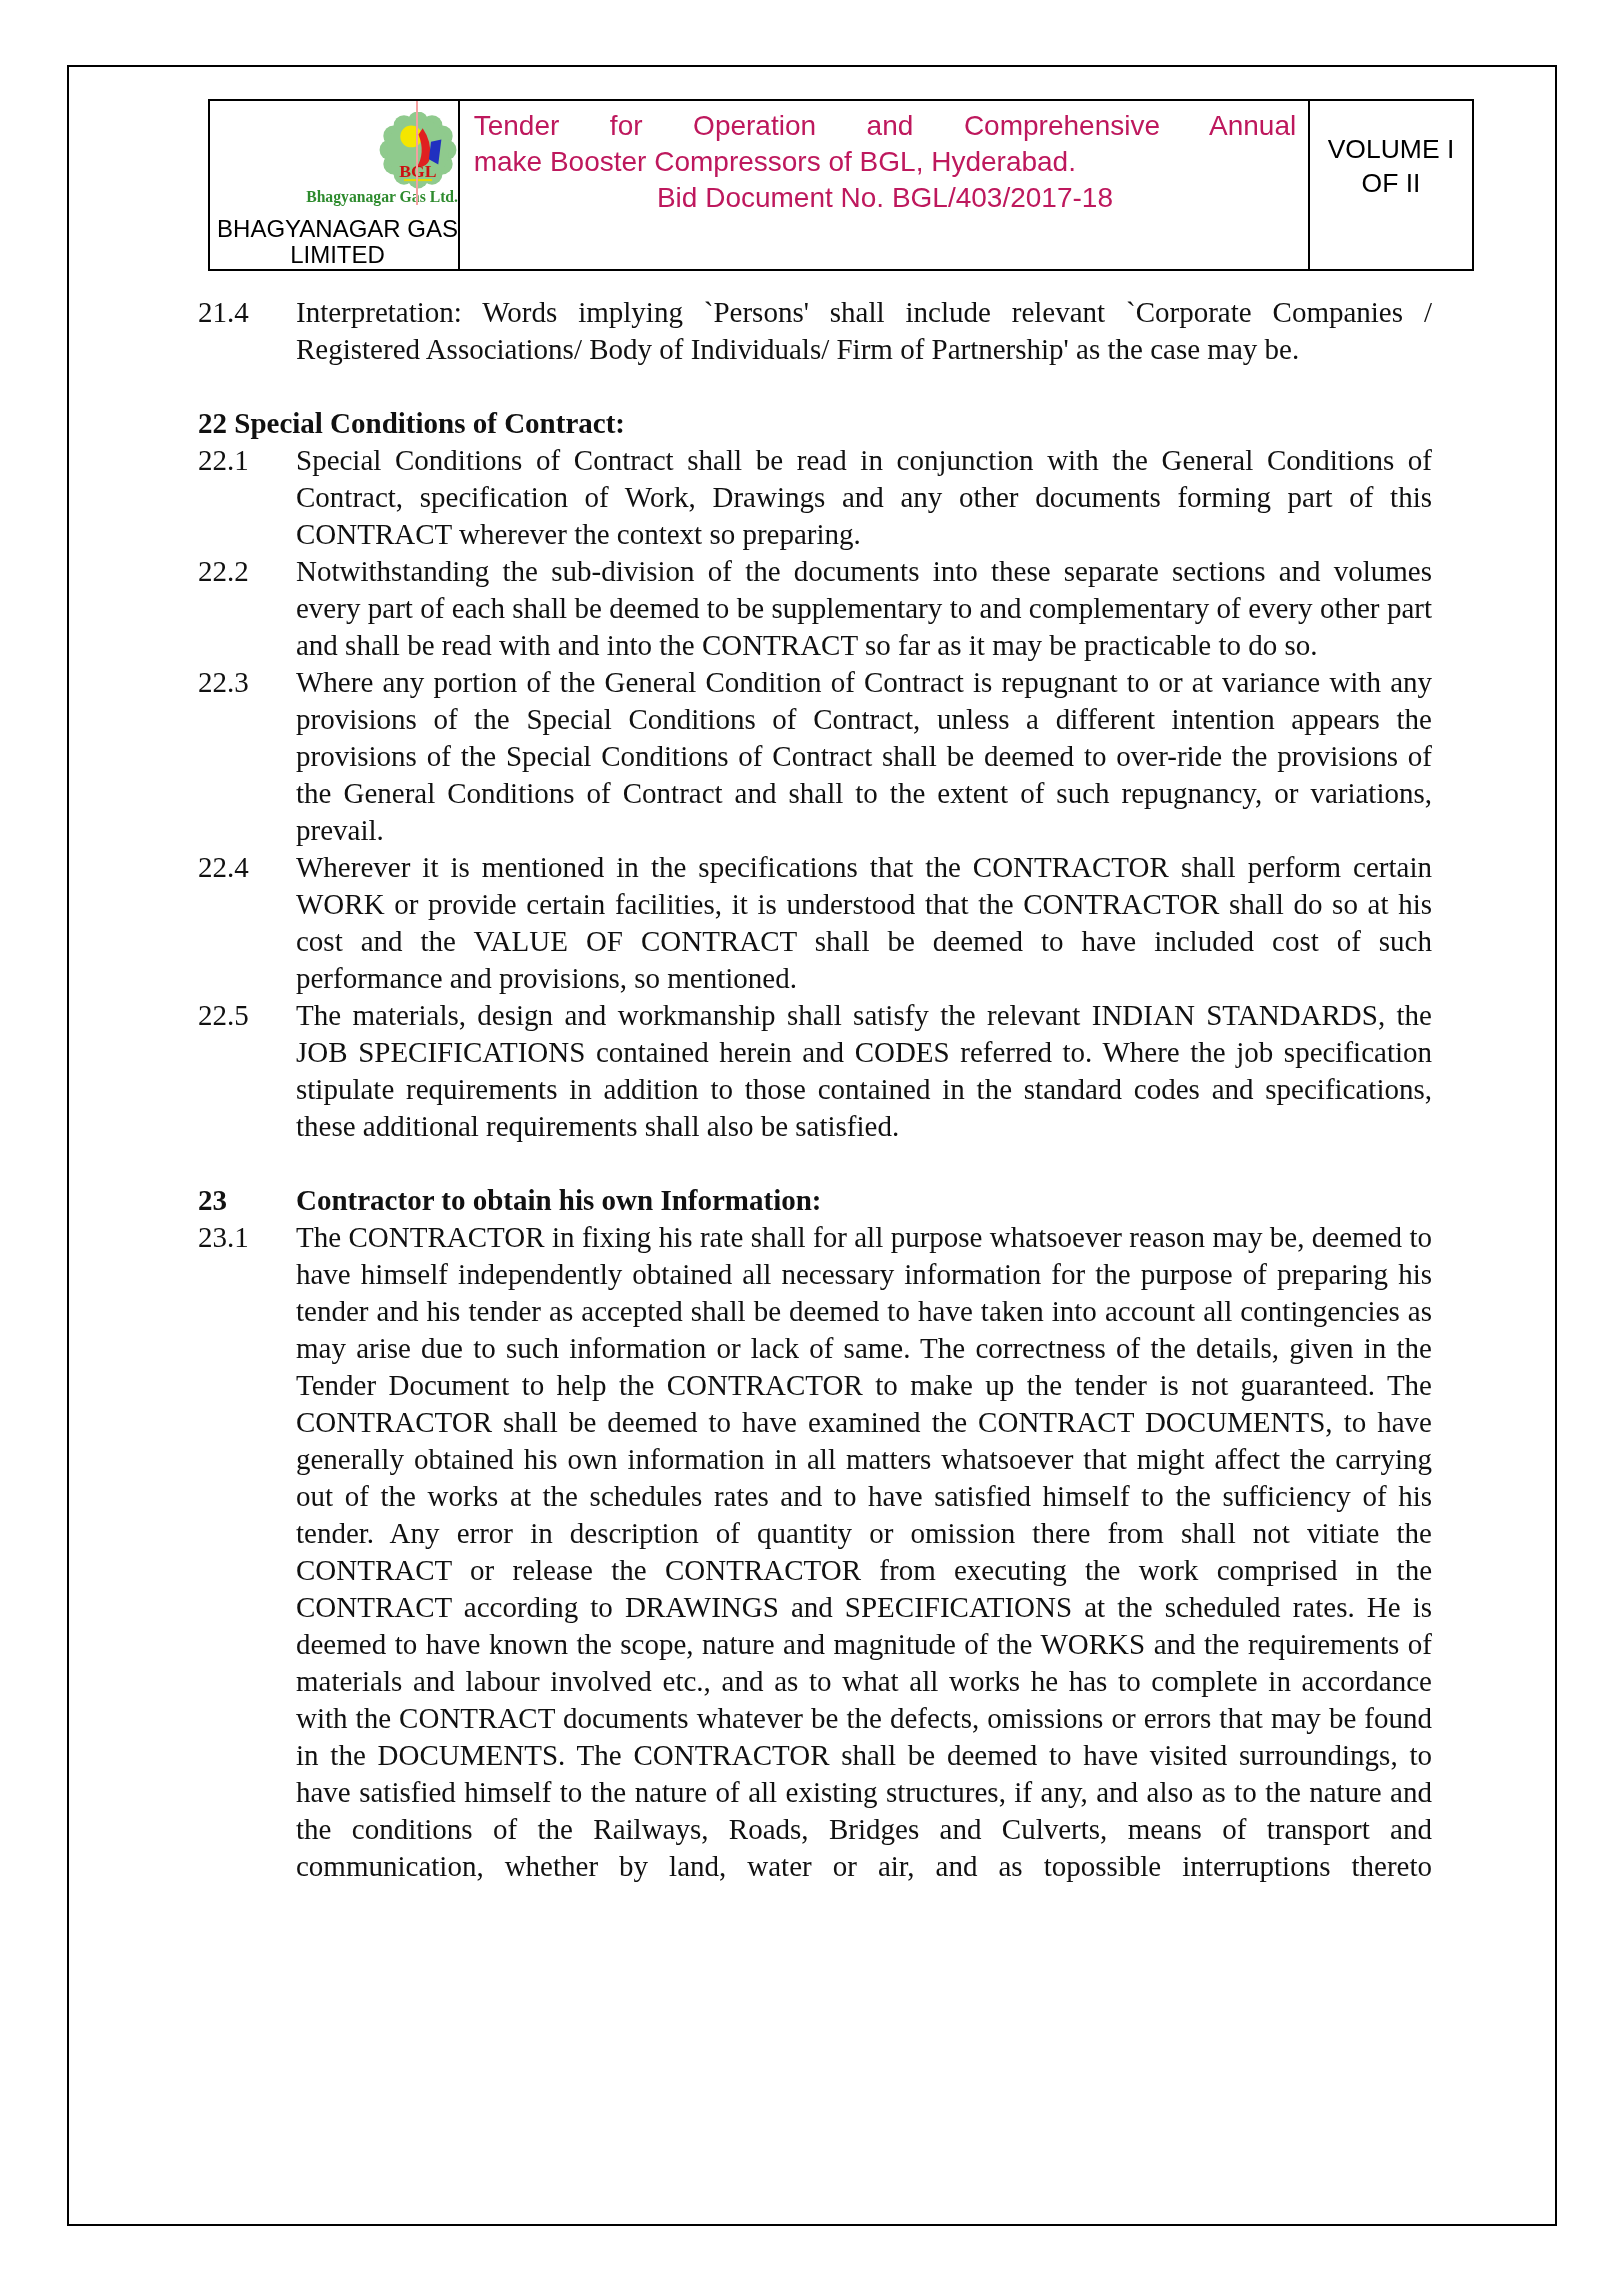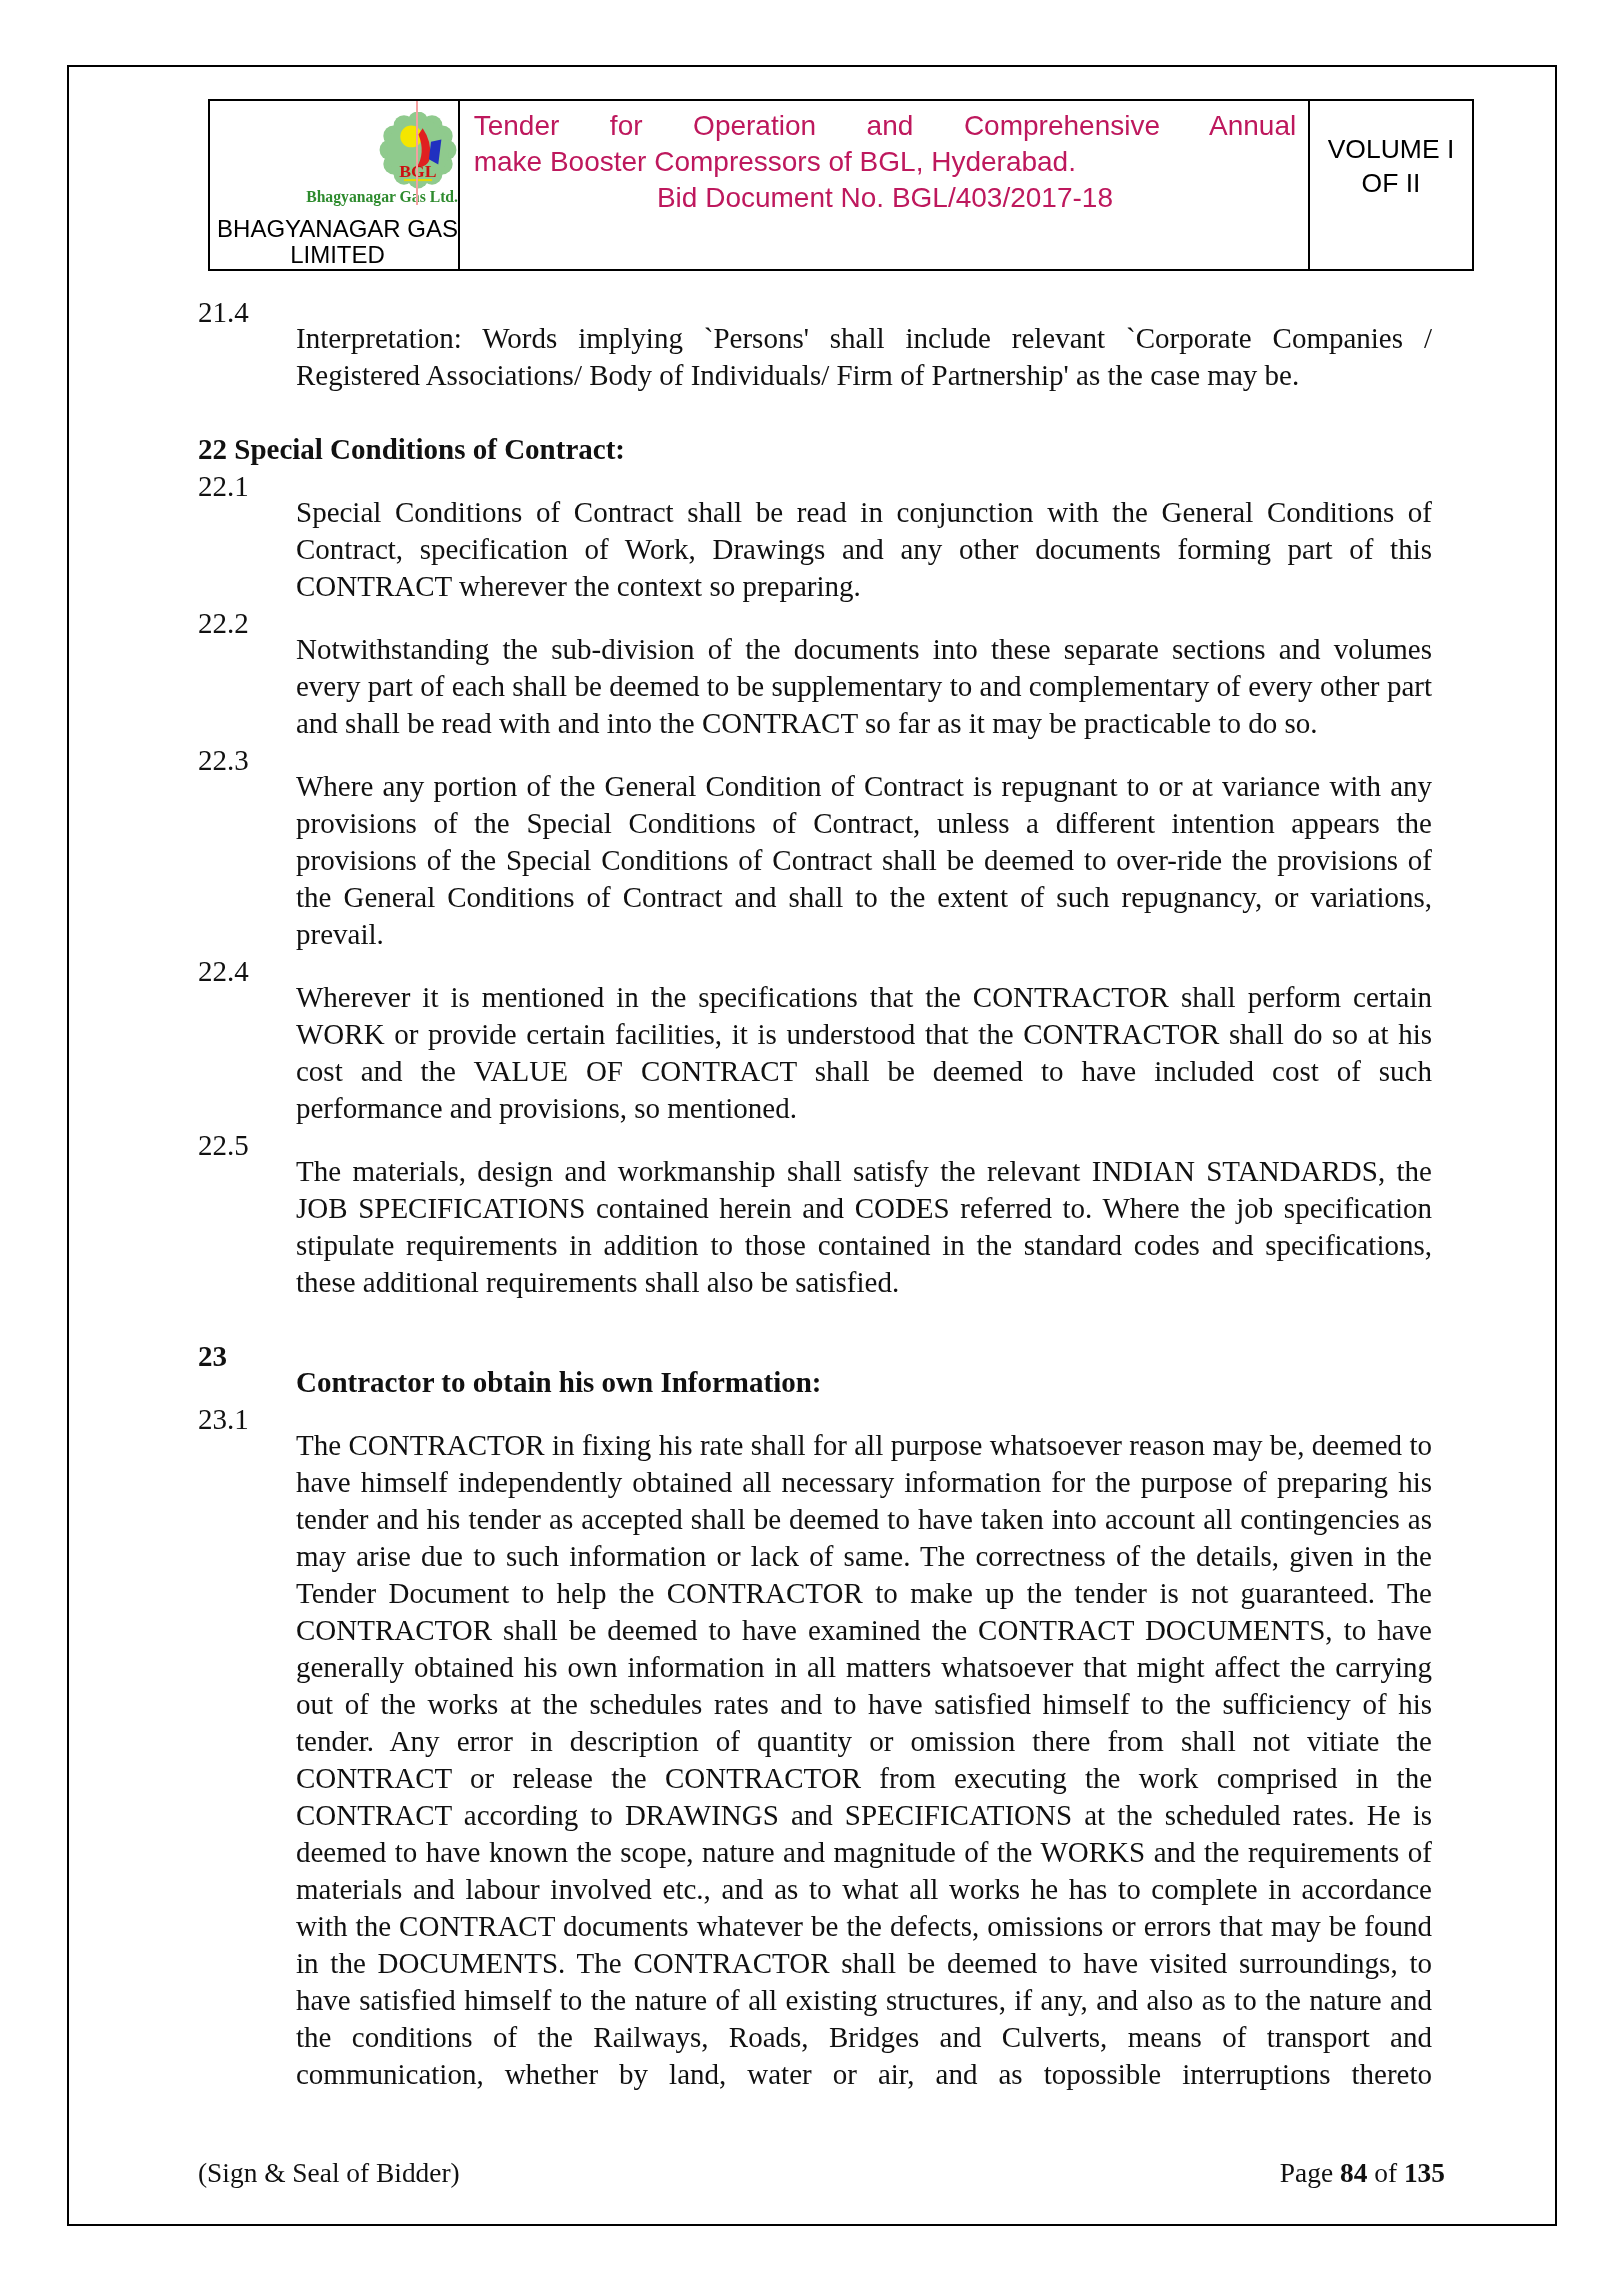--- a/index.html
+++ b/index.html
@@ -48,21 +48,21 @@
     font-family:"Liberation Sans", sans-serif; font-size:26.5px; line-height:34px;
     text-align:center; padding-top:31px; color:#000;
   }
   
   .doc-body {
     position:absolute; left:129px; top:227px; right:123px;
     font-size:29px; line-height:37px;
   }
   .item { display:flex; }
   .item .num { width:98px; flex-shrink:0; }
-  .item .txt { flex:1; text-align:justify;margin-top:26px; }
+  .item .txt { flex:1; text-align:justify; }
   .item .txt.justify-last { text-align-last:justify; }
   .heading-flush { font-weight:bold; margin-top:37px; }
   .item.heading { margin-top:37px; }
   .item.heading .num, .item.heading .txt { font-weight:bold; }
   .item.heading .txt { text-align:left; }
   
   .doc-footer {
     position:absolute; left:129px; right:110px; bottom:35px;
     display:flex; justify-content:space-between; align-items:baseline;
     font-size:27.4px;
@@ -158,22 +158,16 @@
         <div class="txt">Contractor to obtain his own Information:</div>
       </div>
 
       <div class="item">
         <div class="num">23.1</div>
         <div class="txt justify-last">The CONTRACTOR in fixing his rate shall for all purpose whatsoever reason may be, deemed to have himself independently obtained all necessary information for the purpose of preparing his tender and his tender as accepted shall be deemed to have taken into account all contingencies as may arise due to such information or lack of same. The correctness of the details, given in the Tender Document to help the CONTRACTOR to make up the tender is not guaranteed. The CONTRACTOR shall be deemed to have examined the CONTRACT DOCUMENTS, to have generally obtained his own information in all matters whatsoever that might affect the carrying out of the works at the schedules rates and to have satisfied himself to the sufficiency of his tender. Any error in description of quantity or omission there from shall not vitiate the CONTRACT or release the CONTRACTOR from executing the work comprised in the CONTRACT according to DRAWINGS and SPECIFICATIONS at the scheduled rates. He is deemed to have known the scope, nature and magnitude of the WORKS and the requirements of materials and labour involved etc., and as to what all works he has to complete in accordance with the CONTRACT documents whatever be the defects, omissions or errors that may be found in the DOCUMENTS. The CONTRACTOR shall be deemed to have visited surroundings, to have satisfied himself to the nature of all existing structures, if any, and also as to the nature and the conditions of the Railways, Roads, Bridges and Culverts, means of transport and communication, whether by land, water or air, and as topossible interruptions thereto</div>
       </div>
 
     </div>
 
-    <div class="doc-footer">
-      <span>(Sign &amp; Seal of Bidder)</span>
-      <span>
-        <span>Page</span>&nbsp;<span class="bold">84</span>&nbsp;<span>of</span>&nbsp;<span class="bold">135</span>
-      </span>
-    </div>
 
   </div>
 </div>
 
 
 </body></html>

